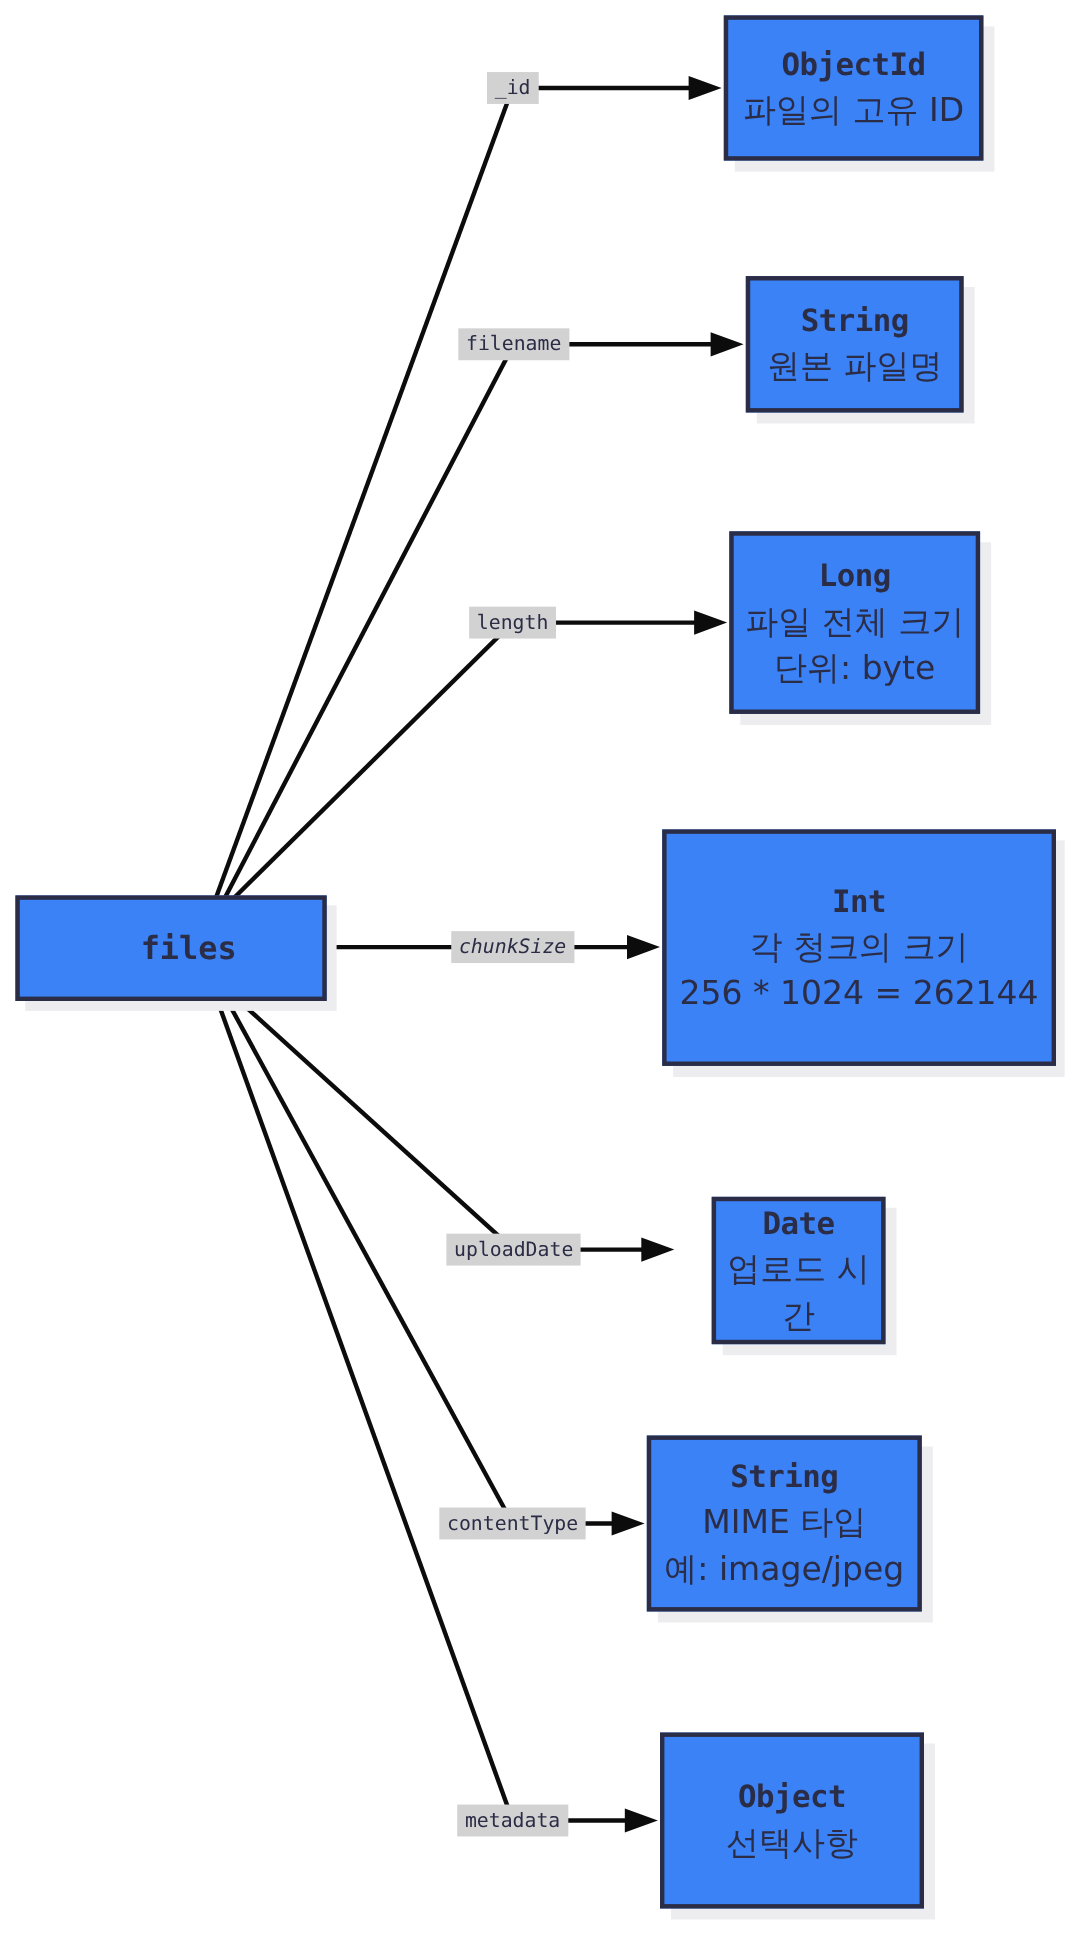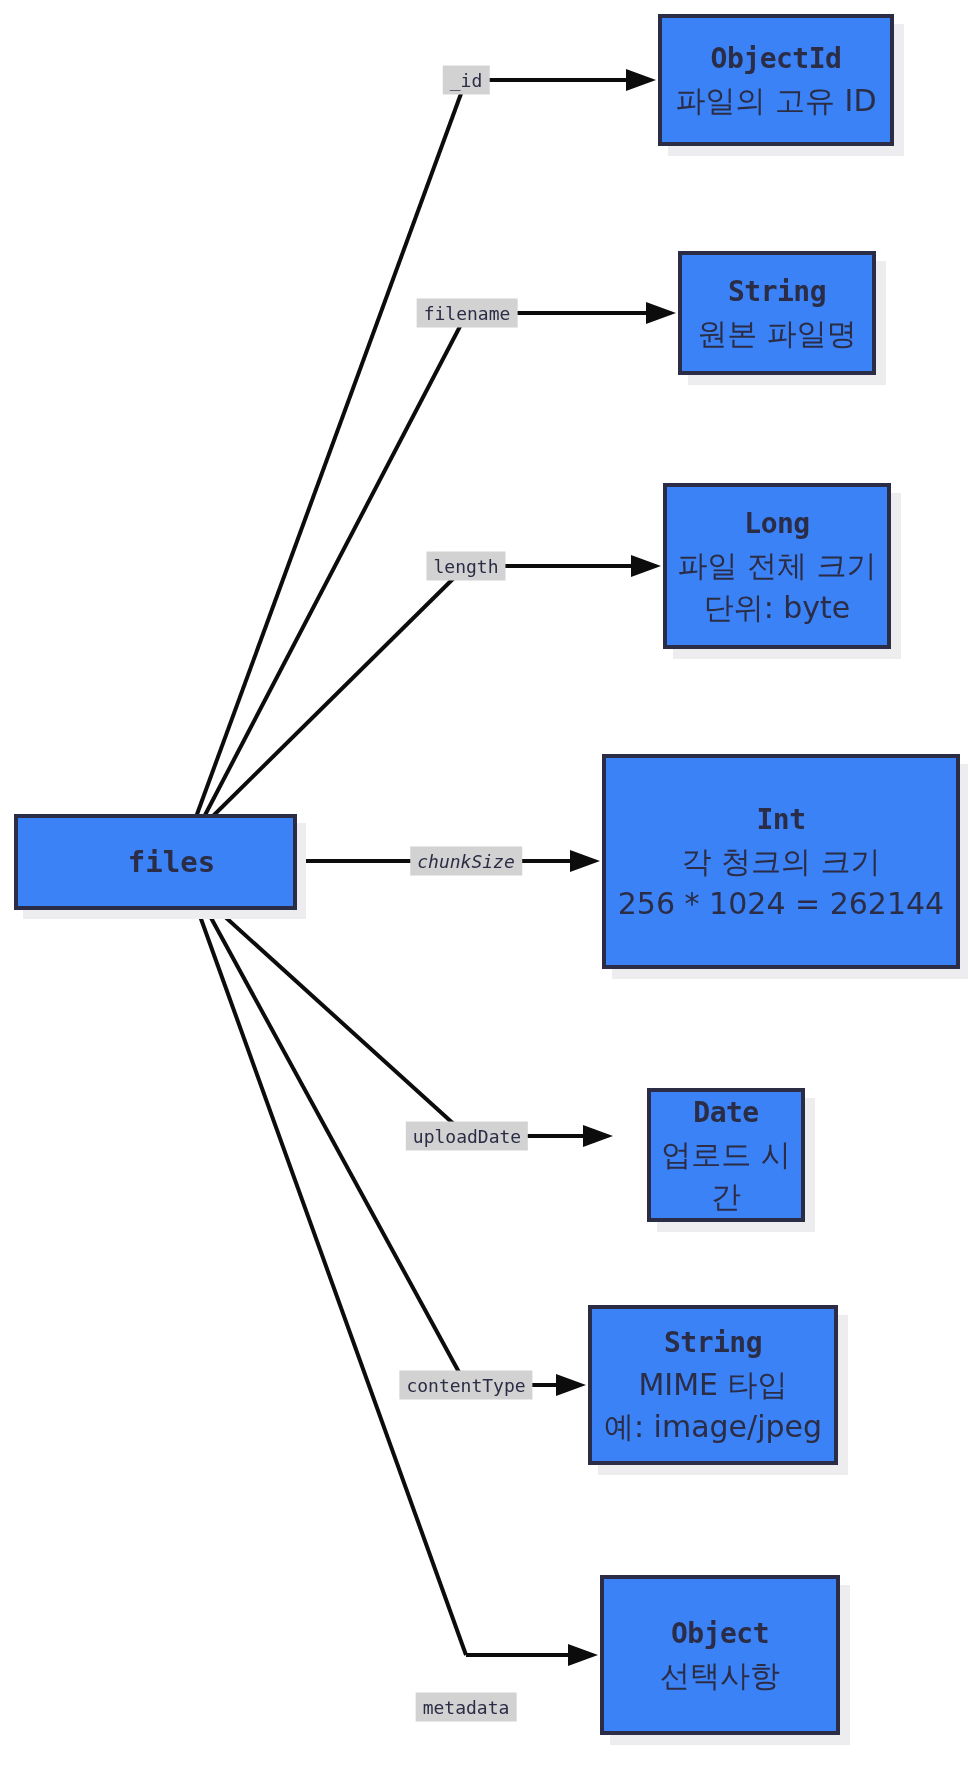--- a/index.html
+++ b/index.html
@@ -111,21 +111,21 @@
   <div class="node root-node" style="left:14px; top:814px; width:283px; height:96px;">
     <span class="code">files</span>
   </div>
 
   <div class="edge-label" style="left:466px; top:80px;">_id</div>
   <div class="edge-label" style="left:467px; top:313px;">filename</div>
   <div class="edge-label" style="left:466px; top:566px;">length</div>
   <div class="edge-label" style="left:466px; top:861px;font-style:italic;">chunkSize</div>
   <div class="edge-label" style="left:467px; top:1136px;">uploadDate</div>
   <div class="edge-label" style="left:466px; top:1385px;">contentType</div>
-  <div class="edge-label" style="left:466px; top:1707px;">metadata</div>
+  <div class="edge-label" style="left:466px; top:1655px;">metadata</div>
 
   <div class="node" style="left:658px; top:14px; width:236px; height:132px;">
     <div class="title">ObjectId</div>
     <div class="desc">파일의 고유 ID</div>
   </div>
 
   <div class="node" style="left:678px; top:251px; width:198px; height:124px;">
     <div class="title">String</div>
     <div class="desc">원본 파일명</div>
   </div>

